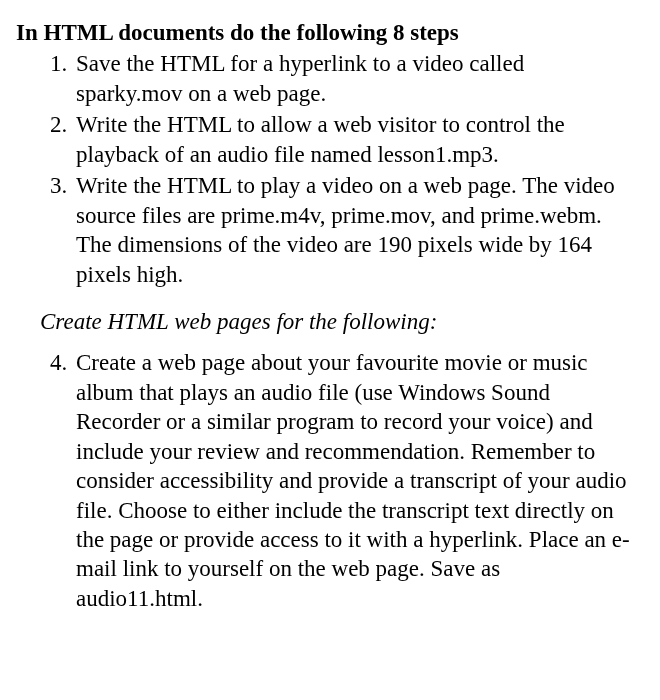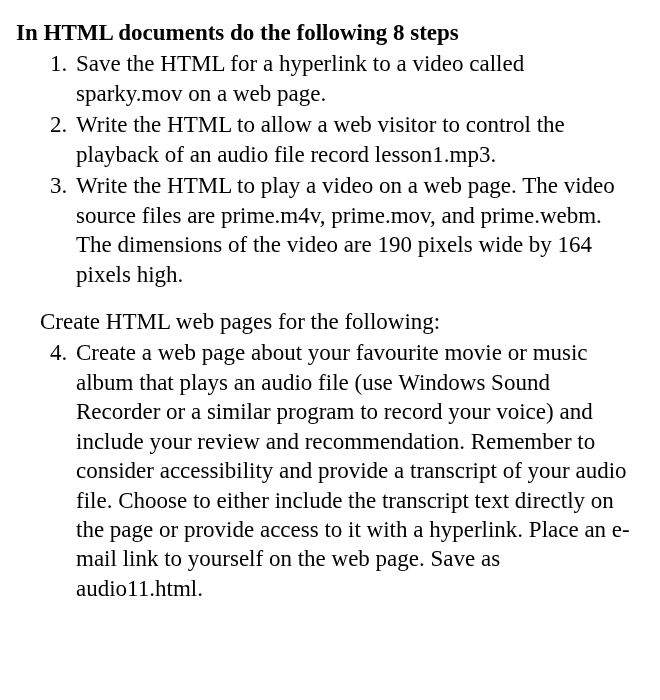--- a/index.html
+++ b/index.html
@@ -35,39 +35,40 @@
     .marker {
       min-width: 26px;
       flex-shrink: 0;
     }
     .item-text {
       flex: 1;
     }
     .section2-intro {
       padding-left: 24px;
       margin-top: 18px;
-      margin-bottom: 2px;
+      margin-bottom: 12px;
+      font-style: italic;
     }
   </style>
 </head>
 <body>
 
 <div class="heading">In HTML documents do the following 8 steps</div>
 
 <ol class="list">
   <li class="list-item">
     <div class="item-row">
       <span class="marker">1.</span>
       <span class="item-text">Save the HTML for a hyperlink to a video called sparky.mov on a web page.</span>
     </div>
   </li>
   <li class="list-item">
     <div class="item-row">
       <span class="marker">2.</span>
-      <span class="item-text">Write the HTML to allow a web visitor to control the playback of an audio file record lesson1.mp3.</span>
+      <span class="item-text">Write the HTML to allow a web visitor to control the playback of an audio file named lesson1.mp3.</span>
     </div>
   </li>
   <li class="list-item">
     <div class="item-row">
       <span class="marker">3.</span>
       <span class="item-text">Write the HTML to play a video on a web page. The video source files are prime.m4v, prime.mov, and prime.webm. The dimensions of the video are 190 pixels wide by 164 pixels high.</span>
     </div>
   </li>
 </ol>
 

